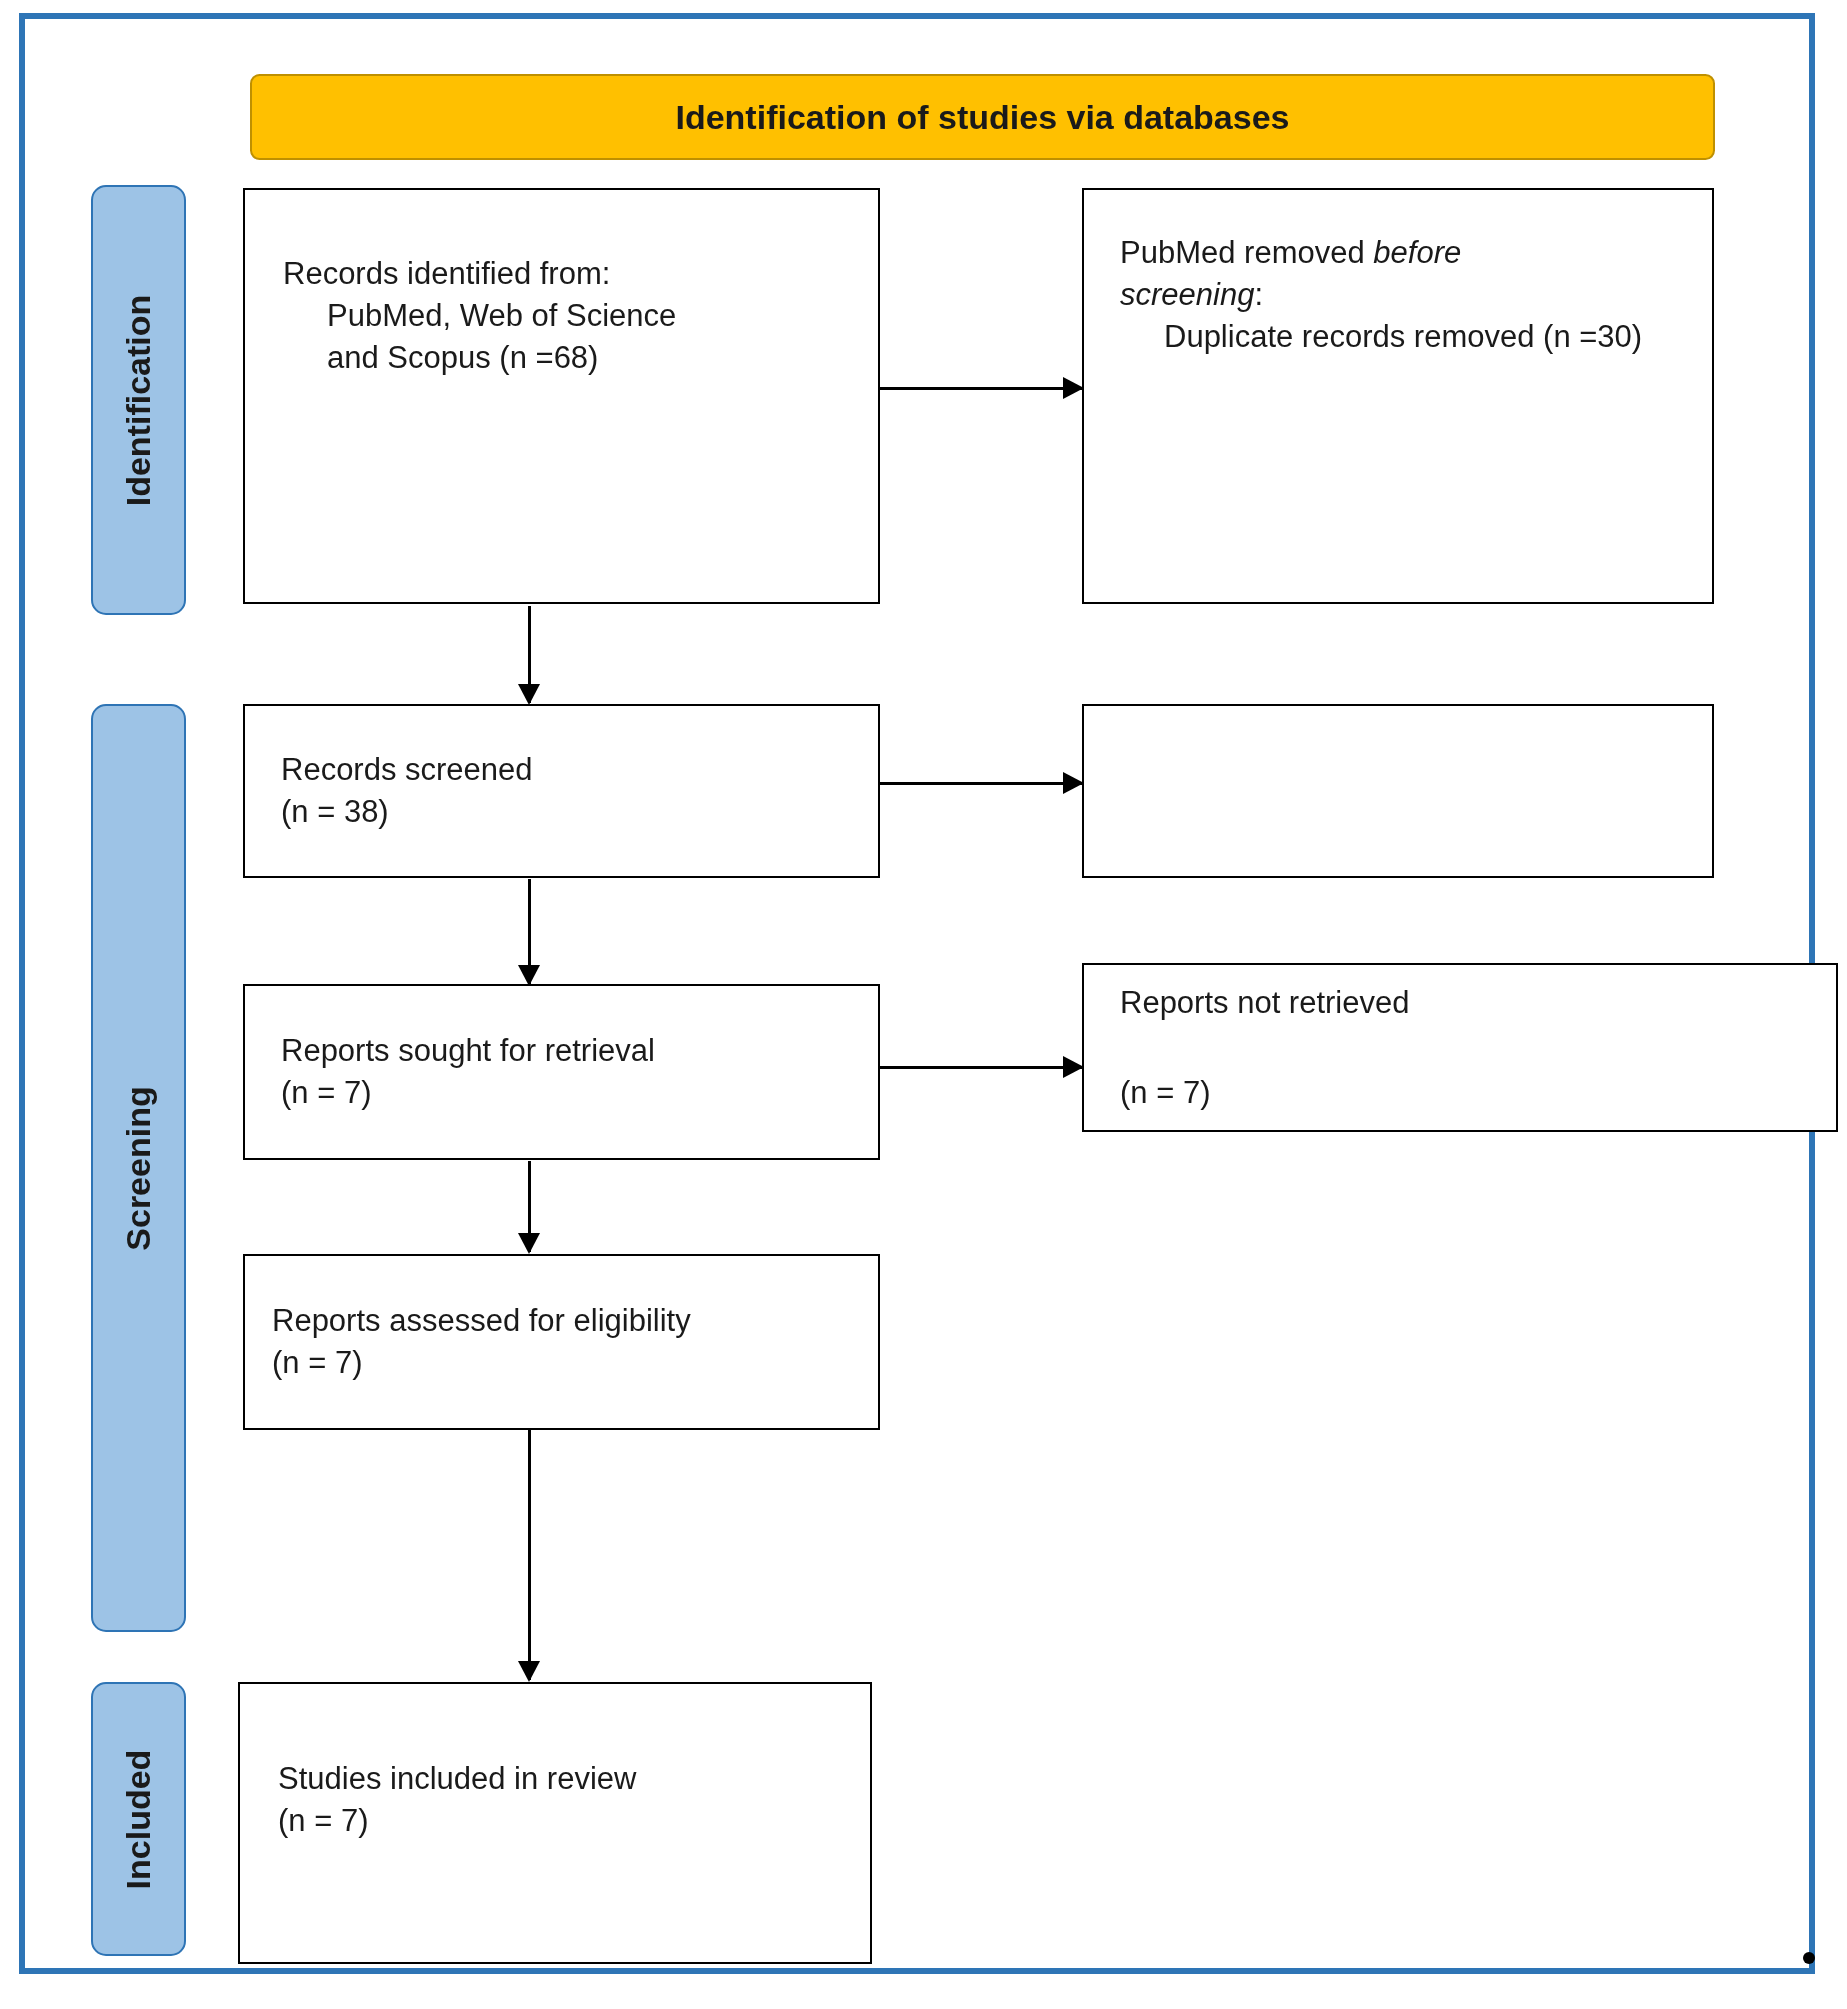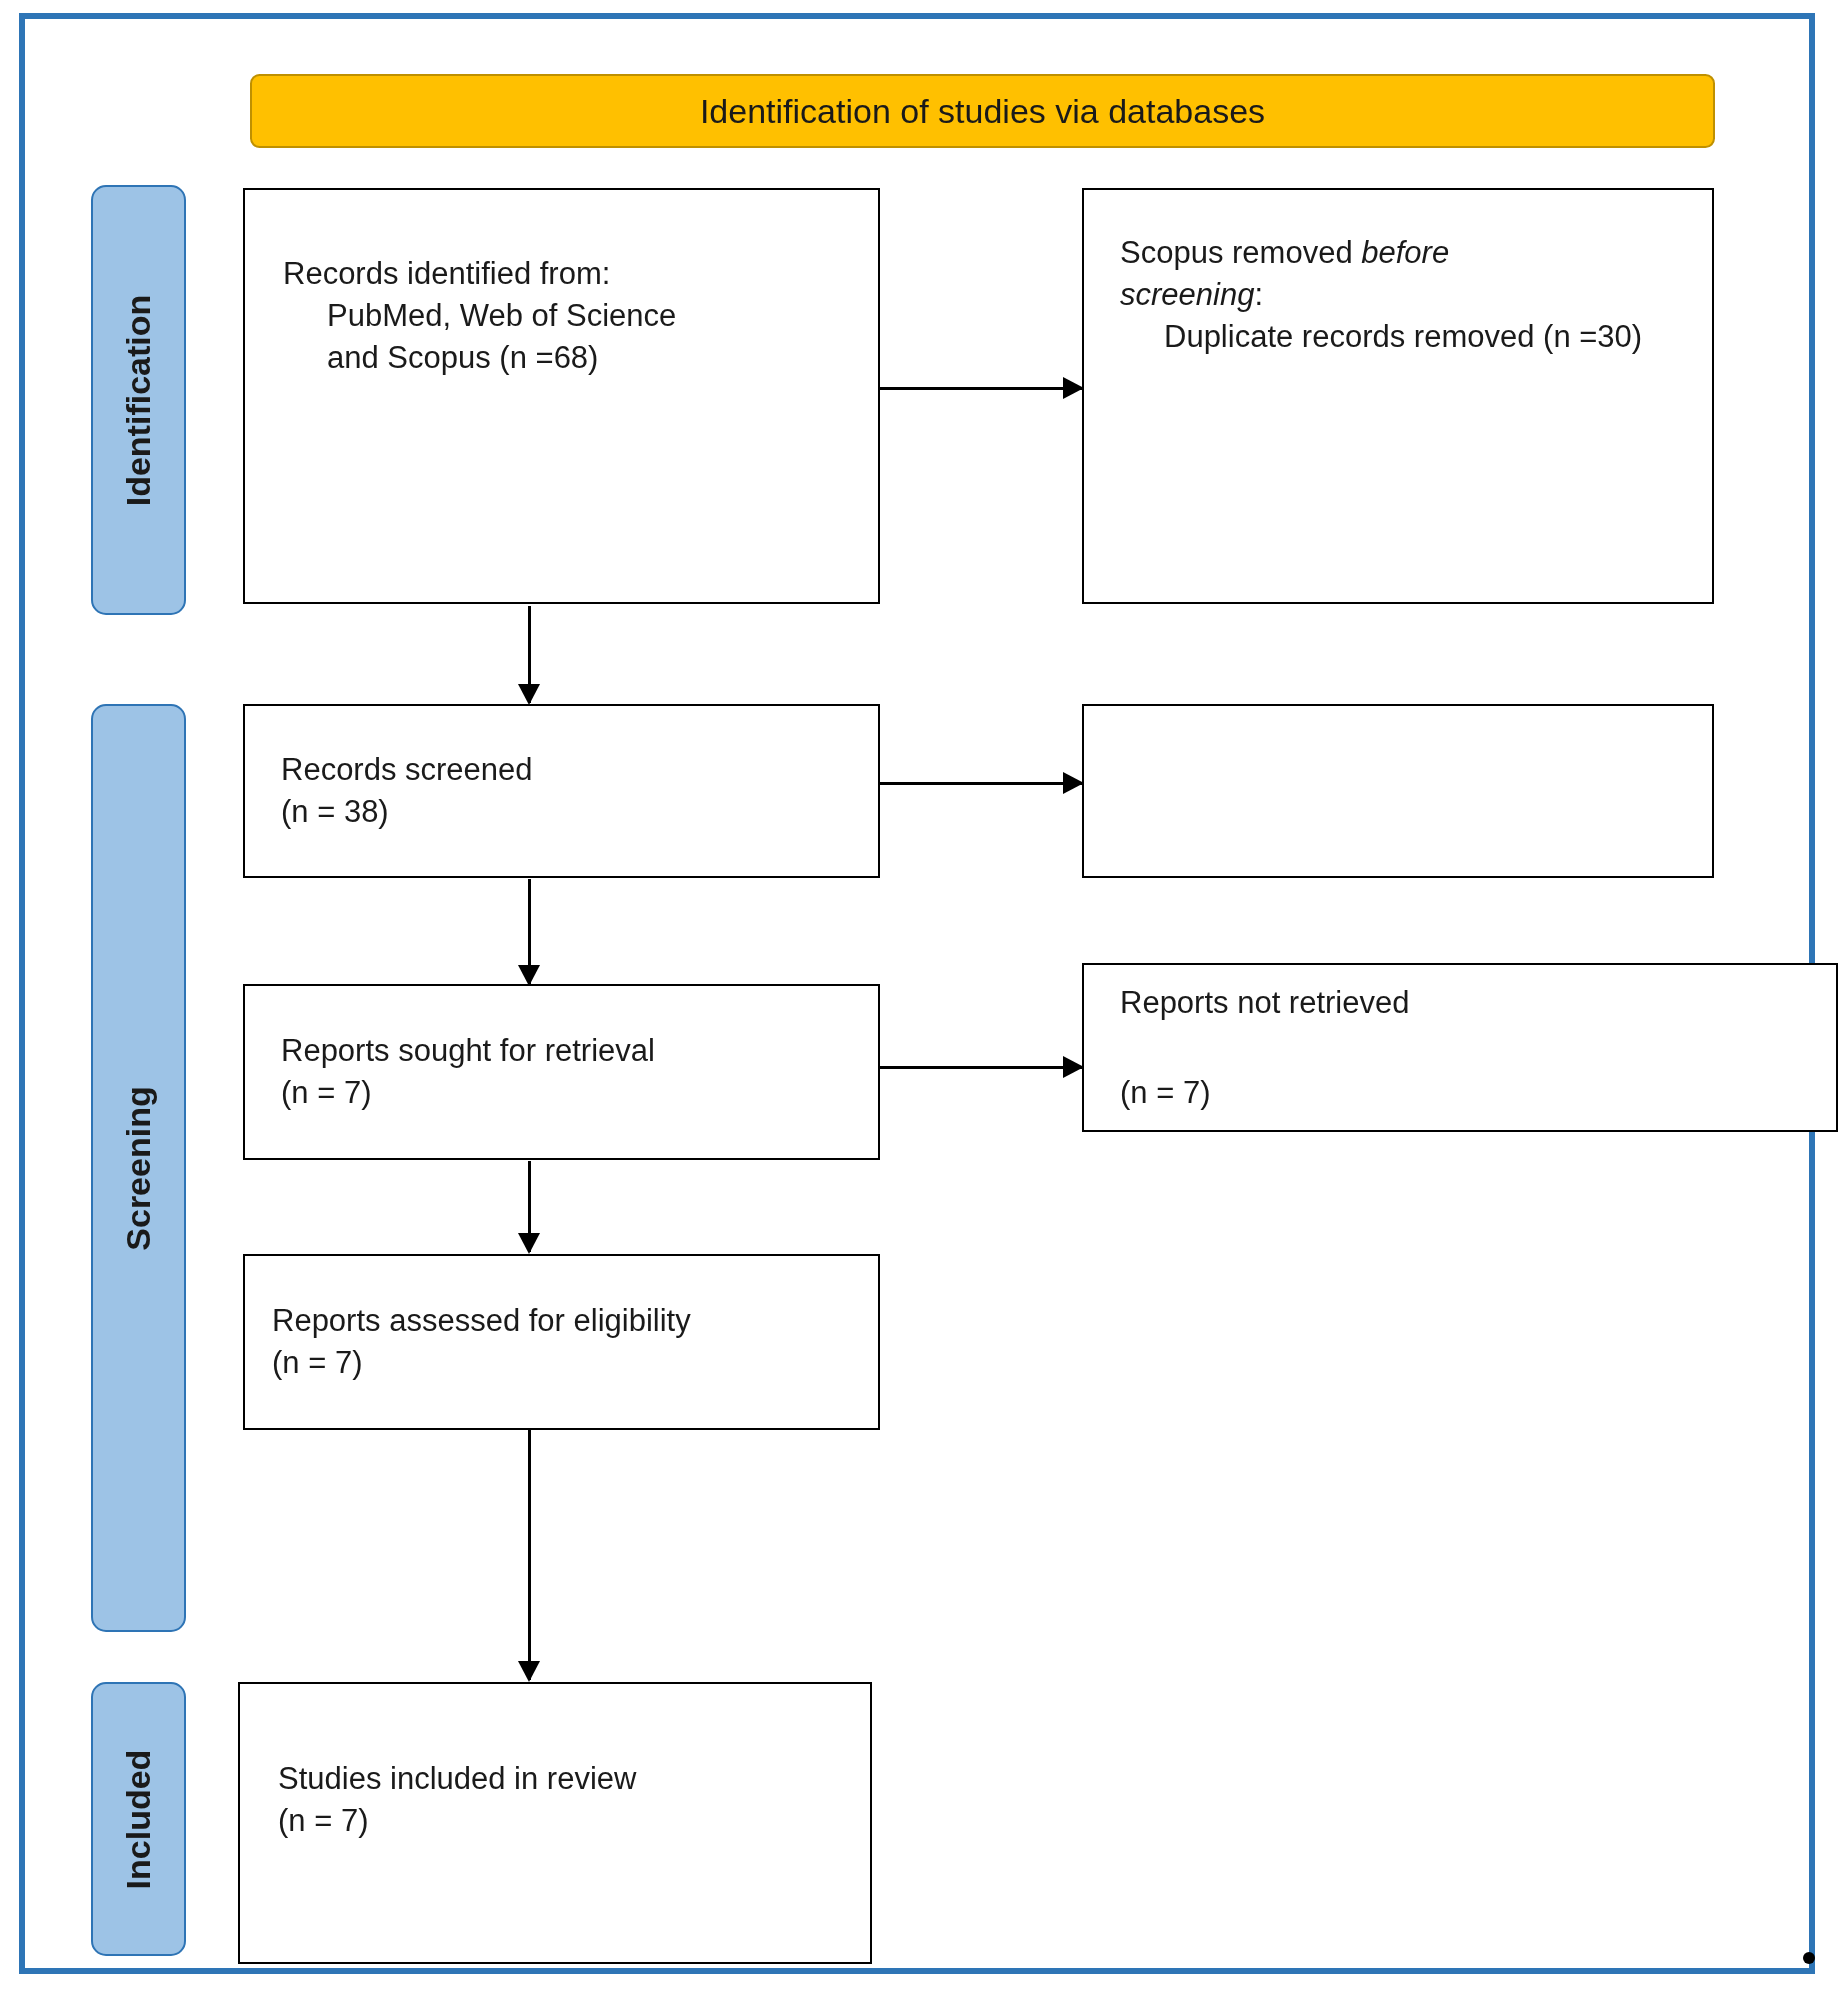--- a/index.html
+++ b/index.html
@@ -18,30 +18,30 @@
   .frame {
     position: absolute;
     left: 19px; top: 13.3px;
     width: 1796px; height: 1961px;
     border: 6.7px solid #2E75B6;
     box-sizing: border-box;
   }
   .header-banner {
     position: absolute;
     left: 250px; top: 74px;
-    width: 1465px; height: 74px;
+    width: 1465px; height: 86px;
     background: #FFC000;
     border: 2.9px solid #BF9000;
     border-radius: 9.5px;
     box-sizing: border-box;
     display: flex;
     align-items: center;
     justify-content: center;
     font-size: 34px;
-    font-weight: normal;
+    font-weight: bold;
     color: #1a1a1a;
   }
   .stage-label {
     position: absolute;
     width: 95px;
     background: #9DC3E6;
     border: 2.9px solid #2E74B5;
     border-radius: 15px;
     box-sizing: border-box;
     display: flex;
@@ -131,21 +131,21 @@
   </div>
 
   <div class="flow-box" style="left:243px; top:188px; width:637px; height:416px; padding:63px 28.5px 0 38px;">
     <div>Records identified from:</div>
     <div class="indent">PubMed, Web of Science</div>
     <div class="indent">and Scopus (n =68)</div>
   </div>
 
   <div class="flow-box" style="left:1082px; top:188px; width:632px; height:416px; padding:42px 28.5px 0 36px;">
     <div style="max-width:480px;">
-      <span>Scopus removed </span><i>before screening</i><span>:</span>
+      <span>PubMed removed </span><i>before screening</i><span>:</span>
     </div>
     <div class="indent" style="max-width:480px;">Duplicate records removed (n =30)</div>
   </div>
 
   <div class="flow-box centered" style="left:243px; top:704px; width:637px; height:174px;">
     <div>Records screened</div>
     <div>(n = 38)</div>
   </div>
 
   <div class="flow-box centered" style="left:1082px; top:704px; width:632px; height:174px;">

